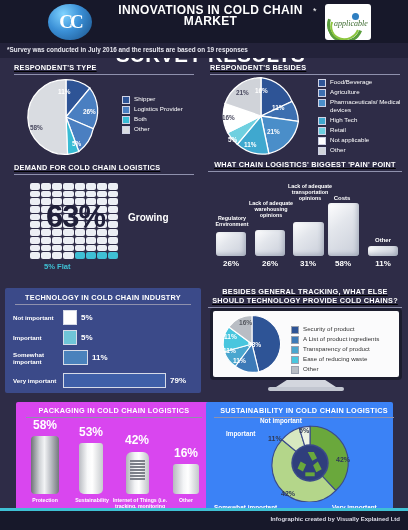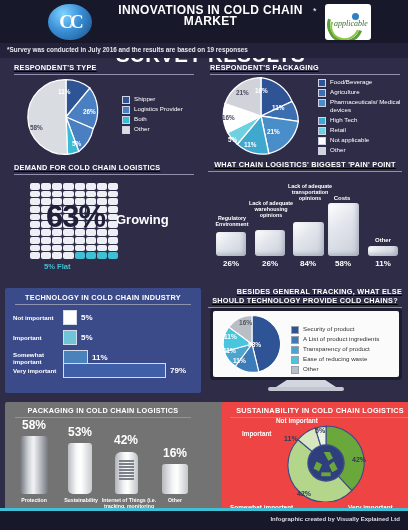--- a/index.html
+++ b/index.html
@@ -39,21 +39,21 @@
   .legend .sw{width:6px;height:6px;margin-right:4px;margin-top:.6px;flex:0 0 6px;border:1px solid #cfd3e6;}
 
   .pcttxt{position:absolute;font-size:6.4px;font-weight:bold;}
 
   
   #dots{position:absolute;left:30px;top:183px;width:88px;height:76px;
     display:grid;grid-template-columns:repeat(8,1fr);grid-template-rows:repeat(10,1fr);gap:1px;}
   .dot{background:#eceff4;border-radius:2px;}
   .dot.flat{background:#3fc0d4;}
   #bignum{position:absolute;left:28px;top:199px;width:95px;text-align:center;font-size:31px;font-weight:bold;color:#20203a;letter-spacing:-1px;}
-  #growing{position:absolute;left:116px;top:212px;font-size:13px;font-weight:bold;color:#ffffff;}
+  #growing{position:absolute;left:128px;top:212px;font-size:10px;font-weight:bold;color:#ffffff;}
   #flatlbl{position:absolute;left:44px;top:262px;font-size:7.6px;font-weight:bold;color:#3fc0d4;}
 
   
   .ice{position:absolute;background:linear-gradient(140deg,#ffffff 0%,#e3e6ec 40%,#c9ced9 100%);
        border-radius:3px;box-shadow:inset -2px -2px 4px rgba(120,130,150,.45);}
   .icepct{position:absolute;font-size:8px;font-weight:bold;color:#ffffff;text-align:center;}
   .icelbl{position:absolute;font-size:5.4px;font-weight:bold;color:#ffffff;text-align:center;line-height:6.2px;}
 
   
   #techpanel{position:absolute;left:5px;top:288px;width:196px;height:105px;background:#3b4a89;border-radius:2px;}
@@ -63,26 +63,26 @@
   .barpct{font-size:8px;font-weight:bold;color:#ffffff;margin-left:4px;}
 
   
   #monitor{position:absolute;left:210px;top:308px;width:192px;height:72px;background:#1c1d2e;border-radius:4px;padding:3px;box-sizing:border-box;}
   #screen{width:100%;height:100%;background:#fbfbfc;border-radius:2px;position:relative;overflow:hidden;}
   #stand{position:absolute;left:276px;top:380px;width:60px;height:7px;background:#d3d6de;
      clip-path:polygon(18% 0,82% 0,100% 100%,0 100%);}
   #base{position:absolute;left:268px;top:387px;width:76px;height:4px;border-radius:2px;background:#c2c6d0;}
 
   
-  #packpanel{position:absolute;left:5px;top:402px;width:232px;height:116px;background:#737373;border-radius:2px;}
+  #packpanel{position:absolute;left:16px;top:402px;width:232px;height:116px;background:#d946ef;border-radius:2px;}
   .packpct{position:absolute;font-size:12px;font-weight:bold;color:#ffffff;text-align:center;}
   .packlbl{position:absolute;font-size:5.2px;font-weight:bold;color:#ffffff;text-align:center;line-height:6px;}
 
   
-  #suspanel{position:absolute;left:206px;top:402px;width:187px;height:116px;background:#ef4444;border-radius:2px;margin-left:16px;}
+  #suspanel{position:absolute;left:206px;top:402px;width:187px;height:116px;background:#3b82f6;border-radius:2px;}
   .suslbl{position:absolute;font-size:6.4px;font-weight:bold;color:#ffffff;}
   .suspct{position:absolute;font-size:7px;font-weight:bold;color:#2f3a55;}
 
   
   #accent{position:absolute;left:0;top:508px;width:408px;height:3px;background:#3fc0d4;}
   #footer{position:absolute;left:0;top:511px;width:408px;height:19px;background:#17182a;}
   #footer span{position:absolute;right:8px;top:5px;font-size:6px;color:#dcdce8;font-weight:bold;}
 </style>
 </head>
 <body>
@@ -142,21 +142,21 @@
         <span class="sw" style="background:#39bcd4"></span>
         <span>Both</span>
       </div>
     <div class="row">
         <span class="sw" style="background:#d9dce1"></span>
         <span>Other</span>
       </div>
   </div>
 
   <div class="panel" style="left:210px;top:63px;width:190px;">
-    <div class="sect-title">RESPONDENT'S PACKAGING</div>
+    <div class="sect-title">RESPONDENT'S BESIDES</div>
   </div>
   <svg width="90" height="80" style="position:absolute;left:216px;top:76px;" viewBox="0 0 100 100">
     <path d="M50 50 L50 2 A48 48 0 0 1 88.8 31.8 Z" fill="#2e5496" stroke="#ffffff" stroke-width="1.6"></path>
     <path d="M50 50 L88.8 31.8 A48 48 0 0 1 96.7 56.8 Z" fill="#3d6fb0" stroke="#ffffff" stroke-width="1.6"></path>
     <path d="M50 50 L96.7 56.8 A48 48 0 0 1 59.8 96.9 Z" fill="#4a8ec9" stroke="#ffffff" stroke-width="1.6"></path>
     <path d="M50 50 L59.8 96.9 A48 48 0 0 1 20.3 85.4 Z" fill="#3fa8cf" stroke="#ffffff" stroke-width="1.6"></path>
     <path d="M50 50 L20.3 85.4 A48 48 0 0 1 8.3 70.8 Z" fill="#6fd0e0" stroke="#ffffff" stroke-width="1.6"></path>
     <path d="M50 50 L8.3 70.8 A48 48 0 0 1 5.1 34.4 Z" fill="#ffffff" stroke="#ffffff" stroke-width="1.6"></path>
     <path d="M50 50 L5.1 34.4 A48 48 0 0 1 50 2 Z" fill="#d0d3d9" stroke="#ffffff" stroke-width="1.6"></path>
   </svg>
@@ -294,21 +294,21 @@
   <div class="icelbl" style="left:210px;top:215px;width:44px;">Regulatory Environment</div>
   <div class="ice" style="left:216px;top:232px;width:30px;height:24px;"></div>
   <div class="icepct" style="left:214px;top:259px;width:34px;color:#ffffff;">26%</div>
 
   <div class="icelbl" style="left:245px;top:200px;width:52px;">Lack of adequate warehousing opinions</div>
   <div class="ice" style="left:255px;top:230px;width:30px;height:26px;"></div>
   <div class="icepct" style="left:253px;top:259px;width:34px;color:#ffffff;">26%</div>
 
   <div class="icelbl" style="left:282px;top:183px;width:56px;">Lack of adequate transportation opinions</div>
   <div class="ice" style="left:293px;top:222px;width:31px;height:34px;"></div>
-  <div class="icepct" style="left:291px;top:259px;width:34px;color:#ffffff;">84%</div>
+  <div class="icepct" style="left:291px;top:259px;width:34px;color:#ffffff;">31%</div>
 
   <div class="icelbl" style="left:325px;top:195px;width:34px;font-size:6px;">Costs</div>
   <div class="ice" style="left:328px;top:203px;width:31px;height:53px;"></div>
   <div class="icepct" style="left:326px;top:259px;width:34px;color:#ffffff;">58%</div>
 
   <div class="icelbl" style="left:366px;top:237px;width:34px;font-size:6px;">Other</div>
   <div class="ice" style="left:368px;top:246px;width:30px;height:10px;"></div>
   <div class="icepct" style="left:366px;top:259px;width:34px;color:#ffffff;">11%</div>
 
   <div id="techpanel">
@@ -322,29 +322,29 @@
     <div class="barrow" style="top:42px;">
       <div class="barlbl">Important</div>
       <div class="bar" style="width:12px;background:#6fc5d8;"></div>
       <div class="barpct">5%</div>
     </div>
     <div class="barrow" style="top:62px;">
       <div class="barlbl">Somewhat important</div>
       <div class="bar" style="width:23px;background:#4a82bc;"></div>
       <div class="barpct">11%</div>
     </div>
-    <div class="barrow" style="top:75px;">
+    <div class="barrow" style="top:85px;">
       <div class="barlbl">Very important</div>
       <div class="bar" style="width:101px;background:#3f5fa8;"></div>
       <div class="barpct">79%</div>
     </div>
   </div>
 
   <div class="panel" style="left:208px;top:287px;width:194px;">
-    <div class="sect-title center" style="border:0;padding:0;line-height:9px;text-align:right;">BESIDES GENERAL TRACKING, WHAT ELSE</div>
+    <div class="sect-title center" style="border:0;padding:0;line-height:9px;">BESIDES GENERAL TRACKING, WHAT ELSE</div>
     <div class="sect-title center" style="line-height:9px;">SHOULD TECHNOLOGY PROVIDE COLD CHAINS?</div>
   </div>
   <div id="monitor">
     <div id="screen">
       <svg width="66" height="62" style="position:absolute;left:6px;top:2px;" viewBox="0 0 100 100">
         <path d="M50 50 L50 4 A46 46 0 0 1 60.9 94.7 Z" fill="#2e5496" stroke="#ffffff" stroke-width="1.8"></path>
         <path d="M50 50 L60.9 94.7 A46 46 0 0 1 23.0 85.9 Z" fill="#3d7ab8" stroke="#ffffff" stroke-width="1.8"></path>
         <path d="M50 50 L23.0 85.9 A46 46 0 0 1 5.3 62.4 Z" fill="#4aa6cf" stroke="#ffffff" stroke-width="1.8"></path>
         <path d="M50 50 L5.3 62.4 A46 46 0 0 1 12.7 22.6 Z" fill="#49c6de" stroke="#ffffff" stroke-width="1.8"></path>
         <path d="M50 50 L12.7 22.6 A46 46 0 0 1 50 4 Z" fill="#b9bdc4" stroke="#ffffff" stroke-width="1.8"></path>

